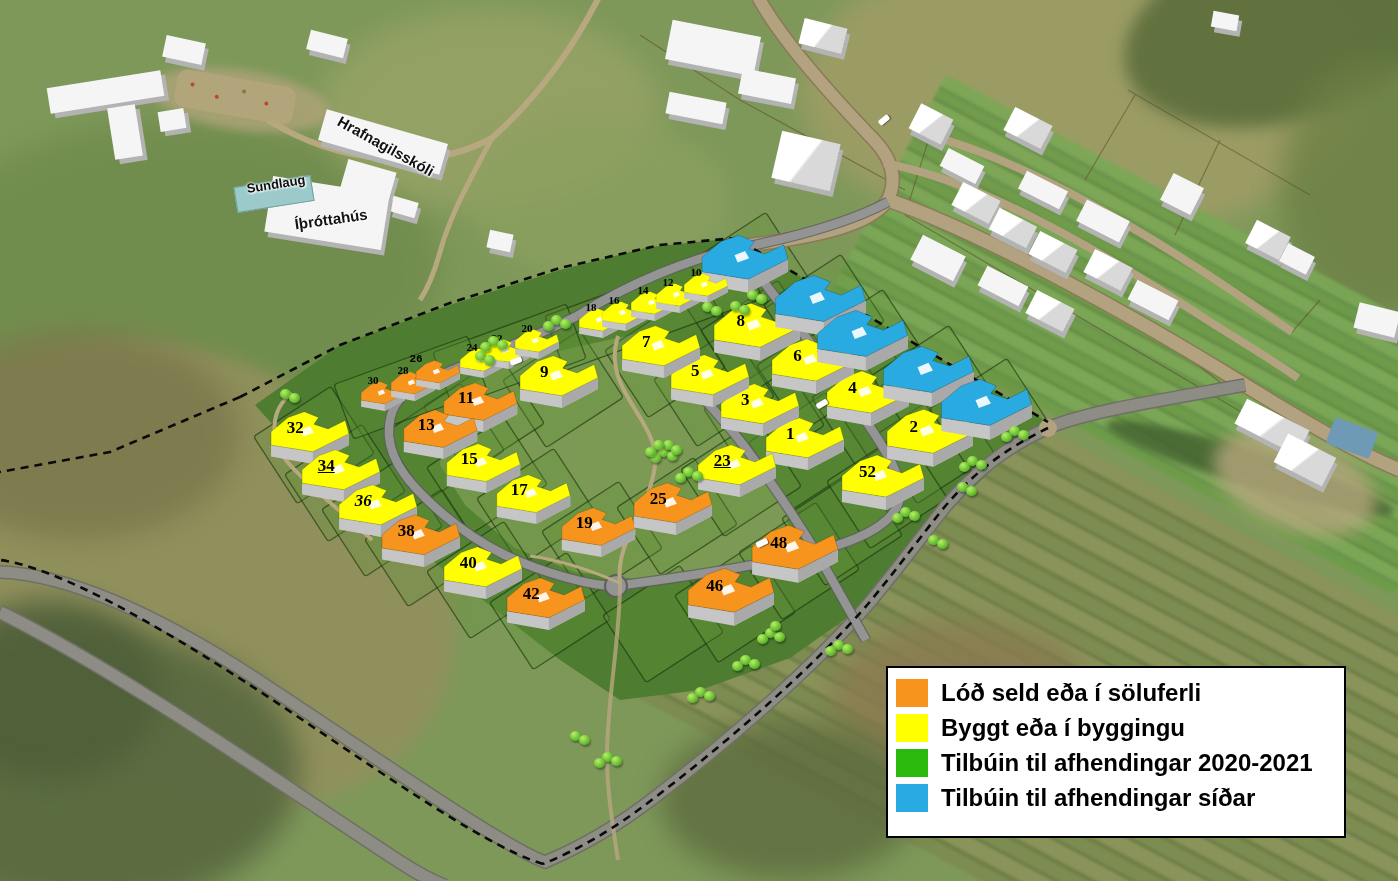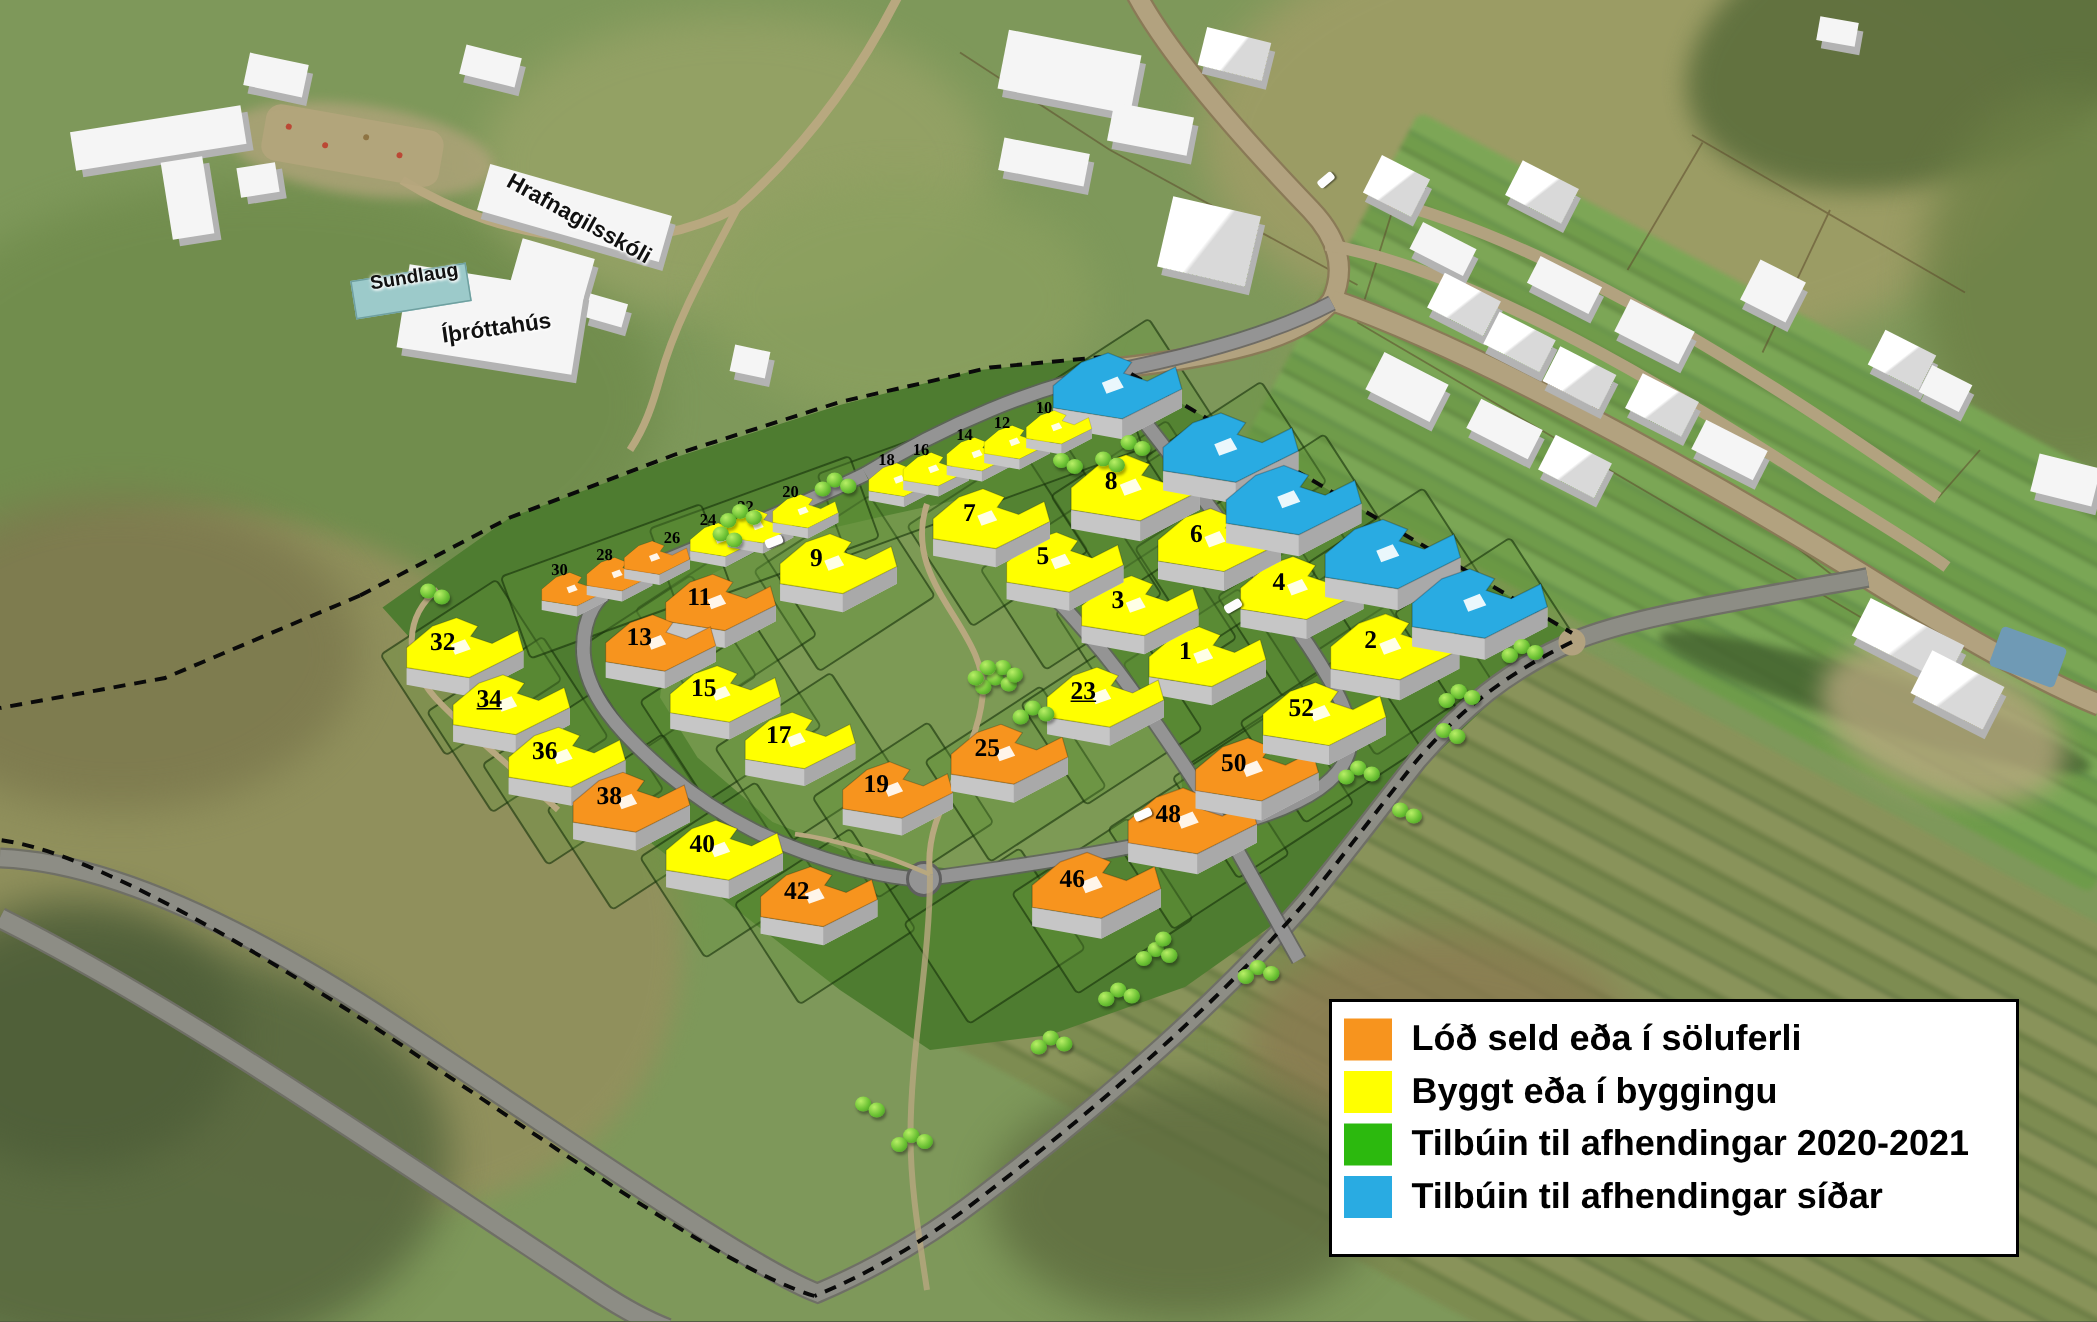--- a/index.html
+++ b/index.html
@@ -324,21 +324,21 @@
   </svg>
         <span class="num" style="left: 32%; top: 34%; font-size: 17px; text-decoration: underline;">34</span>
       </div>
       <div class="house" style="left: 337px; top: 481.5px;">
         <svg width="82" height="57" viewBox="0 0 86 60">
     <path d="M2,38 L46,45 L84,26 L84,38 L46,58 L2,50 Z" fill="#c6c6c6"></path>
     <path d="M46,45 L84,26 L84,38 L46,58 Z" fill="#a9a9a9"></path>
     <path d="M2,24 L20,9 L37,3 L52,9 L47,16 L62,21 L80,12 L84,26 L46,45 L2,38 Z" fill="#FFFF00" stroke="rgba(0,0,0,.22)" stroke-width="0.8"></path>
     <path d="M33,22 L43,18 L47,25 L36,29 Z" fill="#ffffff" opacity=".9"></path>
   </svg>
-        <span class="num" style="left: 32%; top: 34%; font-size: 17px;">36</span>
+        <span class="num" style="left: 32%; top: 34%; font-size: 17px; font-style: italic;">36</span>
       </div>
       <div class="house" style="left: 380px; top: 511.5px;">
         <svg width="82" height="57" viewBox="0 0 86 60">
     <path d="M2,38 L46,45 L84,26 L84,38 L46,58 L2,50 Z" fill="#c6c6c6"></path>
     <path d="M46,45 L84,26 L84,38 L46,58 Z" fill="#a9a9a9"></path>
     <path d="M2,24 L20,9 L37,3 L52,9 L47,16 L62,21 L80,12 L84,26 L46,45 L2,38 Z" fill="#F7941E" stroke="rgba(0,0,0,.22)" stroke-width="0.8"></path>
     <path d="M33,22 L43,18 L47,25 L36,29 Z" fill="#ffffff" opacity=".9"></path>
   </svg>
         <span class="num" style="left: 32%; top: 34%; font-size: 17px;">38</span>
       </div>
@@ -371,29 +371,20 @@
       </div>
       <div class="house" style="left: 750px; top: 521.5px;">
         <svg width="90" height="63" viewBox="0 0 86 60">
     <path d="M2,38 L46,45 L84,26 L84,38 L46,58 L2,50 Z" fill="#c6c6c6"></path>
     <path d="M46,45 L84,26 L84,38 L46,58 Z" fill="#a9a9a9"></path>
     <path d="M2,24 L20,9 L37,3 L52,9 L47,16 L62,21 L80,12 L84,26 L46,45 L2,38 Z" fill="#F7941E" stroke="rgba(0,0,0,.22)" stroke-width="0.8"></path>
     <path d="M33,22 L43,18 L47,25 L36,29 Z" fill="#ffffff" opacity=".9"></path>
   </svg>
         <span class="num" style="left: 32%; top: 34%; font-size: 17px;">48</span>
       </div>
-      <div class="house" style="left: 795px; top: 489px;">
-        <svg width="86" height="60" viewBox="0 0 86 60">
-    <path d="M2,38 L46,45 L84,26 L84,38 L46,58 L2,50 Z" fill="#c6c6c6"></path>
-    <path d="M46,45 L84,26 L84,38 L46,58 Z" fill="#a9a9a9"></path>
-    <path d="M2,24 L20,9 L37,3 L52,9 L47,16 L62,21 L80,12 L84,26 L46,45 L2,38 Z" fill="#F7941E" stroke="rgba(0,0,0,.22)" stroke-width="0.8"></path>
-    <path d="M33,22 L43,18 L47,25 L36,29 Z" fill="#ffffff" opacity=".9"></path>
-  </svg>
-        <span class="num" style="left: 32%; top: 34%; font-size: 17px;">50</span>
-      </div>
       <div class="house" style="left: 840px; top: 452px;">
         <svg width="86" height="60" viewBox="0 0 86 60">
     <path d="M2,38 L46,45 L84,26 L84,38 L46,58 L2,50 Z" fill="#c6c6c6"></path>
     <path d="M46,45 L84,26 L84,38 L46,58 Z" fill="#a9a9a9"></path>
     <path d="M2,24 L20,9 L37,3 L52,9 L47,16 L62,21 L80,12 L84,26 L46,45 L2,38 Z" fill="#FFFF00" stroke="rgba(0,0,0,.22)" stroke-width="0.8"></path>
     <path d="M33,22 L43,18 L47,25 L36,29 Z" fill="#ffffff" opacity=".9"></path>
   </svg>
         <span class="num" style="left: 32%; top: 34%; font-size: 17px;">52</span>
       </div>
       <div class="house" style="left: 700px; top: 231.5px;">
@@ -527,21 +518,21 @@
       </div>
       <span class="num" style="position: absolute; left: 403px; top: 370px; font-size: 11px;">28</span>
       <div class="house" style="left: 415px; top: 359px;">
         <svg width="46" height="32" viewBox="0 0 86 60">
     <path d="M2,38 L46,45 L84,26 L84,38 L46,58 L2,50 Z" fill="#c6c6c6"></path>
     <path d="M46,45 L84,26 L84,38 L46,58 Z" fill="#a9a9a9"></path>
     <path d="M2,24 L20,9 L37,3 L52,9 L47,16 L62,21 L80,12 L84,26 L46,45 L2,38 Z" fill="#F7941E" stroke="rgba(0,0,0,.22)" stroke-width="0.8"></path>
     <path d="M33,22 L43,18 L47,25 L36,29 Z" fill="#ffffff" opacity=".9"></path>
   </svg>
       </div>
-      <span class="num" style="position: absolute; left: 448px; top: 359px; font-size: 11px;">26</span>
+      <span class="num" style="position: absolute; left: 416px; top: 359px; font-size: 11px; font-family: Liberation Mono, monospace;">26</span>
       <div class="wb" style="left: 47.5px; top: 79px; width: 115px; height: 26px; transform: rotate(-9deg);"></div>
       <div class="wb" style="left: 111px; top: 106px; width: 28px; height: 52px; transform: rotate(-9deg);"></div>
       <div class="wb" style="left: 159px; top: 110px; width: 26px; height: 20px; transform: rotate(-9deg);"></div>
       <div class="wb" style="left: 164px; top: 39px; width: 40px; height: 22px; transform: rotate(12deg);"></div>
       <div class="wb" style="left: 308px; top: 34px; width: 38px; height: 20px; transform: rotate(14deg);"></div>
       <div class="wb" style="left: 320px; top: 126px; width: 126px; height: 32px; transform: rotate(16deg);"></div>
       <div class="wb" style="left: 342px; top: 165px; width: 50px; height: 40px; transform: rotate(16deg);"></div>
       <div class="wb" style="left: 391px; top: 199px; width: 26px; height: 16px; transform: rotate(16deg);"></div>
       <div class="wb" style="left: 268px; top: 185px; width: 118px; height: 56px; transform: rotate(9deg);"></div>
       <div class="wb" style="left: 488px; top: 232px; width: 24px; height: 18px; transform: rotate(12deg);"></div>

